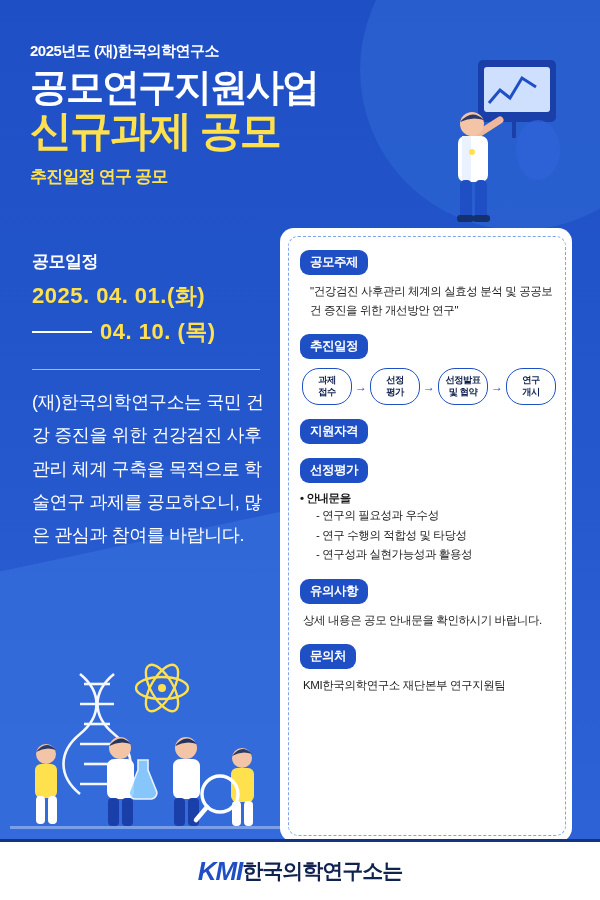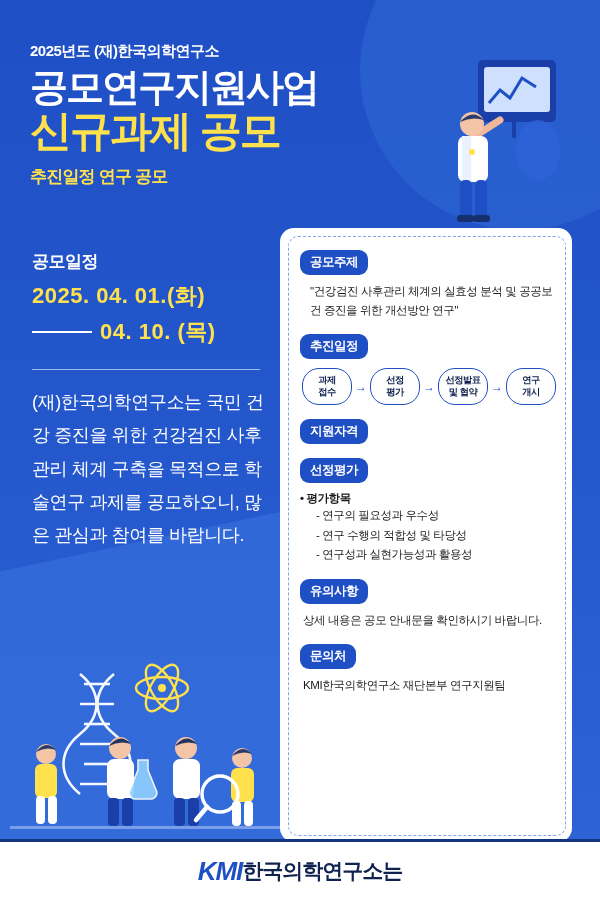--- a/index.html
+++ b/index.html
@@ -217,21 +217,21 @@
         <div class="flow-box">연구<br>개시</div>
       </div>
     </div>
 
     <div class="sec">
       <span class="sec-tag">지원자격</span>
     </div>
 
     <div class="sec">
       <span class="sec-tag">선정평가</span>
-      <div class="eval-h">• 평가항목</div>
+      <div class="eval-h">• 안내문을</div>
       <div class="eval-li">- 연구의 필요성과 우수성</div>
       <div class="eval-li">- 연구 수행의 적합성 및 타당성</div>
       <div class="eval-li">- 연구성과 실현가능성과 활용성</div>
     </div>
 
     <div class="sec">
       <span class="sec-tag">유의사항</span>
       <div class="sec-body">상세 내용은 공모 안내문을 확인하시기 바랍니다.</div>
     </div>
 

